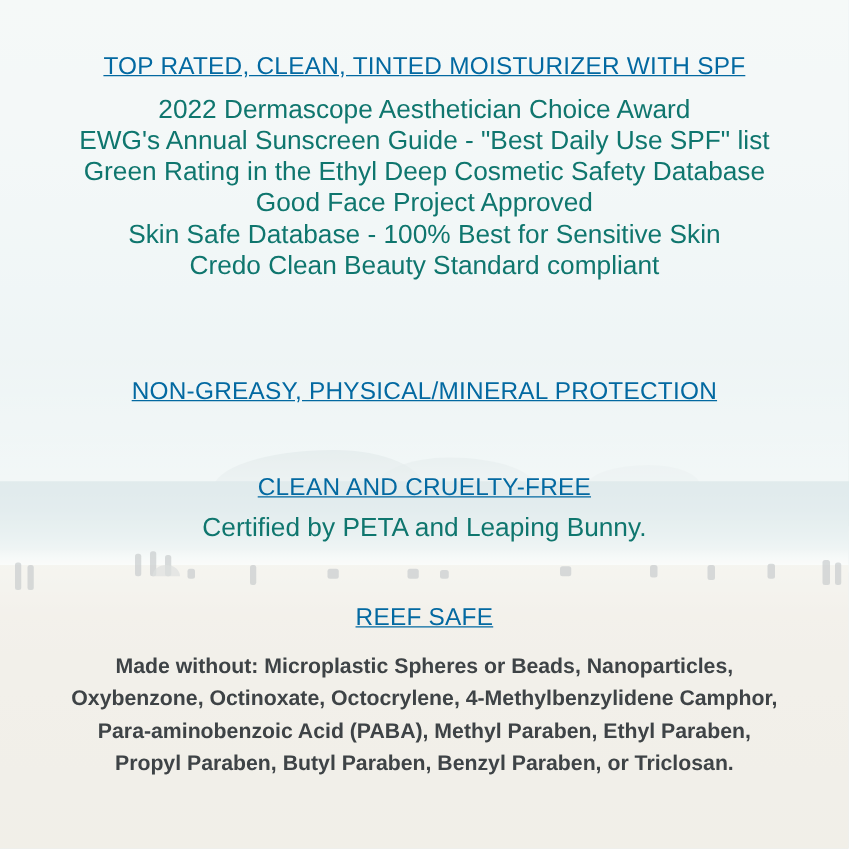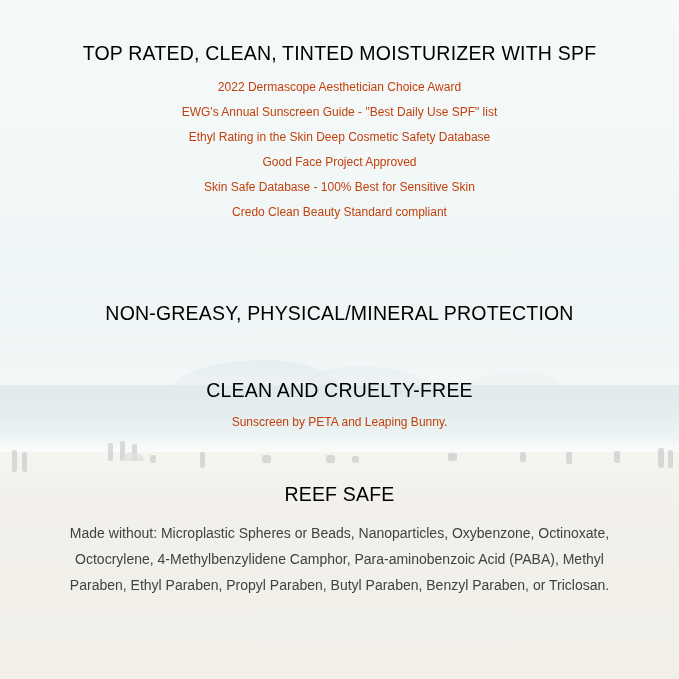--- a/index.html
+++ b/index.html
@@ -127,52 +127,53 @@
   .content {
     position: relative;
     z-index: 2;
     width: 679px;
     height: 679px;
     box-sizing: border-box;
     padding: 34px 30px 10px 30px;
     text-align: center;
   }
   .headline {
-    color: #000000;
+    color: #0369a1;
     font-size: 19.5px;
     letter-spacing: 0.2px;
     margin: 0 0 10px 0;
     font-weight: 400;
+    text-decoration: underline;
   }
   .line {
-    color: #c2410c;
-    font-size: 12px;
+    color: #0f766e;
+    font-size: 21px;
     line-height: 25px;
     margin: 0;
     font-weight: 400;
   }
   .block {
     margin-bottom: 0;
   }
   .sec-1 { margin-top: 8px; }
   .sec-2 { margin-top: 77px; }
   .sec-3 { margin-top: 54px; }
   .sec-4 { margin-top: 48px; }
   .sec-2 .headline,
   .sec-3 .headline,
   .sec-4 .headline {
     margin-bottom: 8px;
   }
   .paragraph {
     color: #3e4346;
-    font-size: 14px;
+    font-size: 17px;
     line-height: 26px;
     margin: 14px auto;
     max-width: 580px;
-    font-weight: 400;
+    font-weight: 700;
   }
 </style>
 </head>
 <body>
 
 <div class="poster">
 
   <div class="bg">
     <div class="bg-sky"></div>
     <div class="bg-island-left"></div>
@@ -203,33 +204,33 @@
 
     <div class="bg-wash"></div>
   </div>
 
   <div class="content">
 
     <section class="block sec-1">
       <h2 class="headline">TOP RATED, CLEAN, TINTED MOISTURIZER WITH SPF</h2>
       <p class="line">2022 Dermascope Aesthetician Choice Award</p>
       <p class="line">EWG's Annual Sunscreen Guide - "Best Daily Use SPF" list</p>
-      <p class="line">Ethyl Rating in the Skin Deep Cosmetic Safety Database</p>
+      <p class="line">Green Rating in the Ethyl Deep Cosmetic Safety Database</p>
       <p class="line">Good Face Project Approved</p>
       <p class="line">Skin Safe Database - 100% Best for Sensitive Skin</p>
       <p class="line">Credo Clean Beauty Standard compliant</p>
     </section>
 
     <section class="block sec-2">
       <h2 class="headline">NON-GREASY, PHYSICAL/MINERAL PROTECTION</h2>
     </section>
 
     <section class="block sec-3">
       <h2 class="headline">CLEAN AND CRUELTY-FREE</h2>
-      <p class="line">Sunscreen by PETA and Leaping Bunny.</p>
+      <p class="line">Certified by PETA and Leaping Bunny.</p>
     </section>
 
     <section class="block sec-4">
       <h2 class="headline">REEF SAFE</h2>
       <p class="paragraph">Made without: Microplastic Spheres or Beads, Nanoparticles, Oxybenzone, Octinoxate, Octocrylene, 4-Methylbenzylidene Camphor, Para-aminobenzoic Acid (PABA), Methyl Paraben, Ethyl Paraben, Propyl Paraben, Butyl Paraben, Benzyl Paraben, or Triclosan.</p>
     </section>
 
   </div>
 </div>
 

